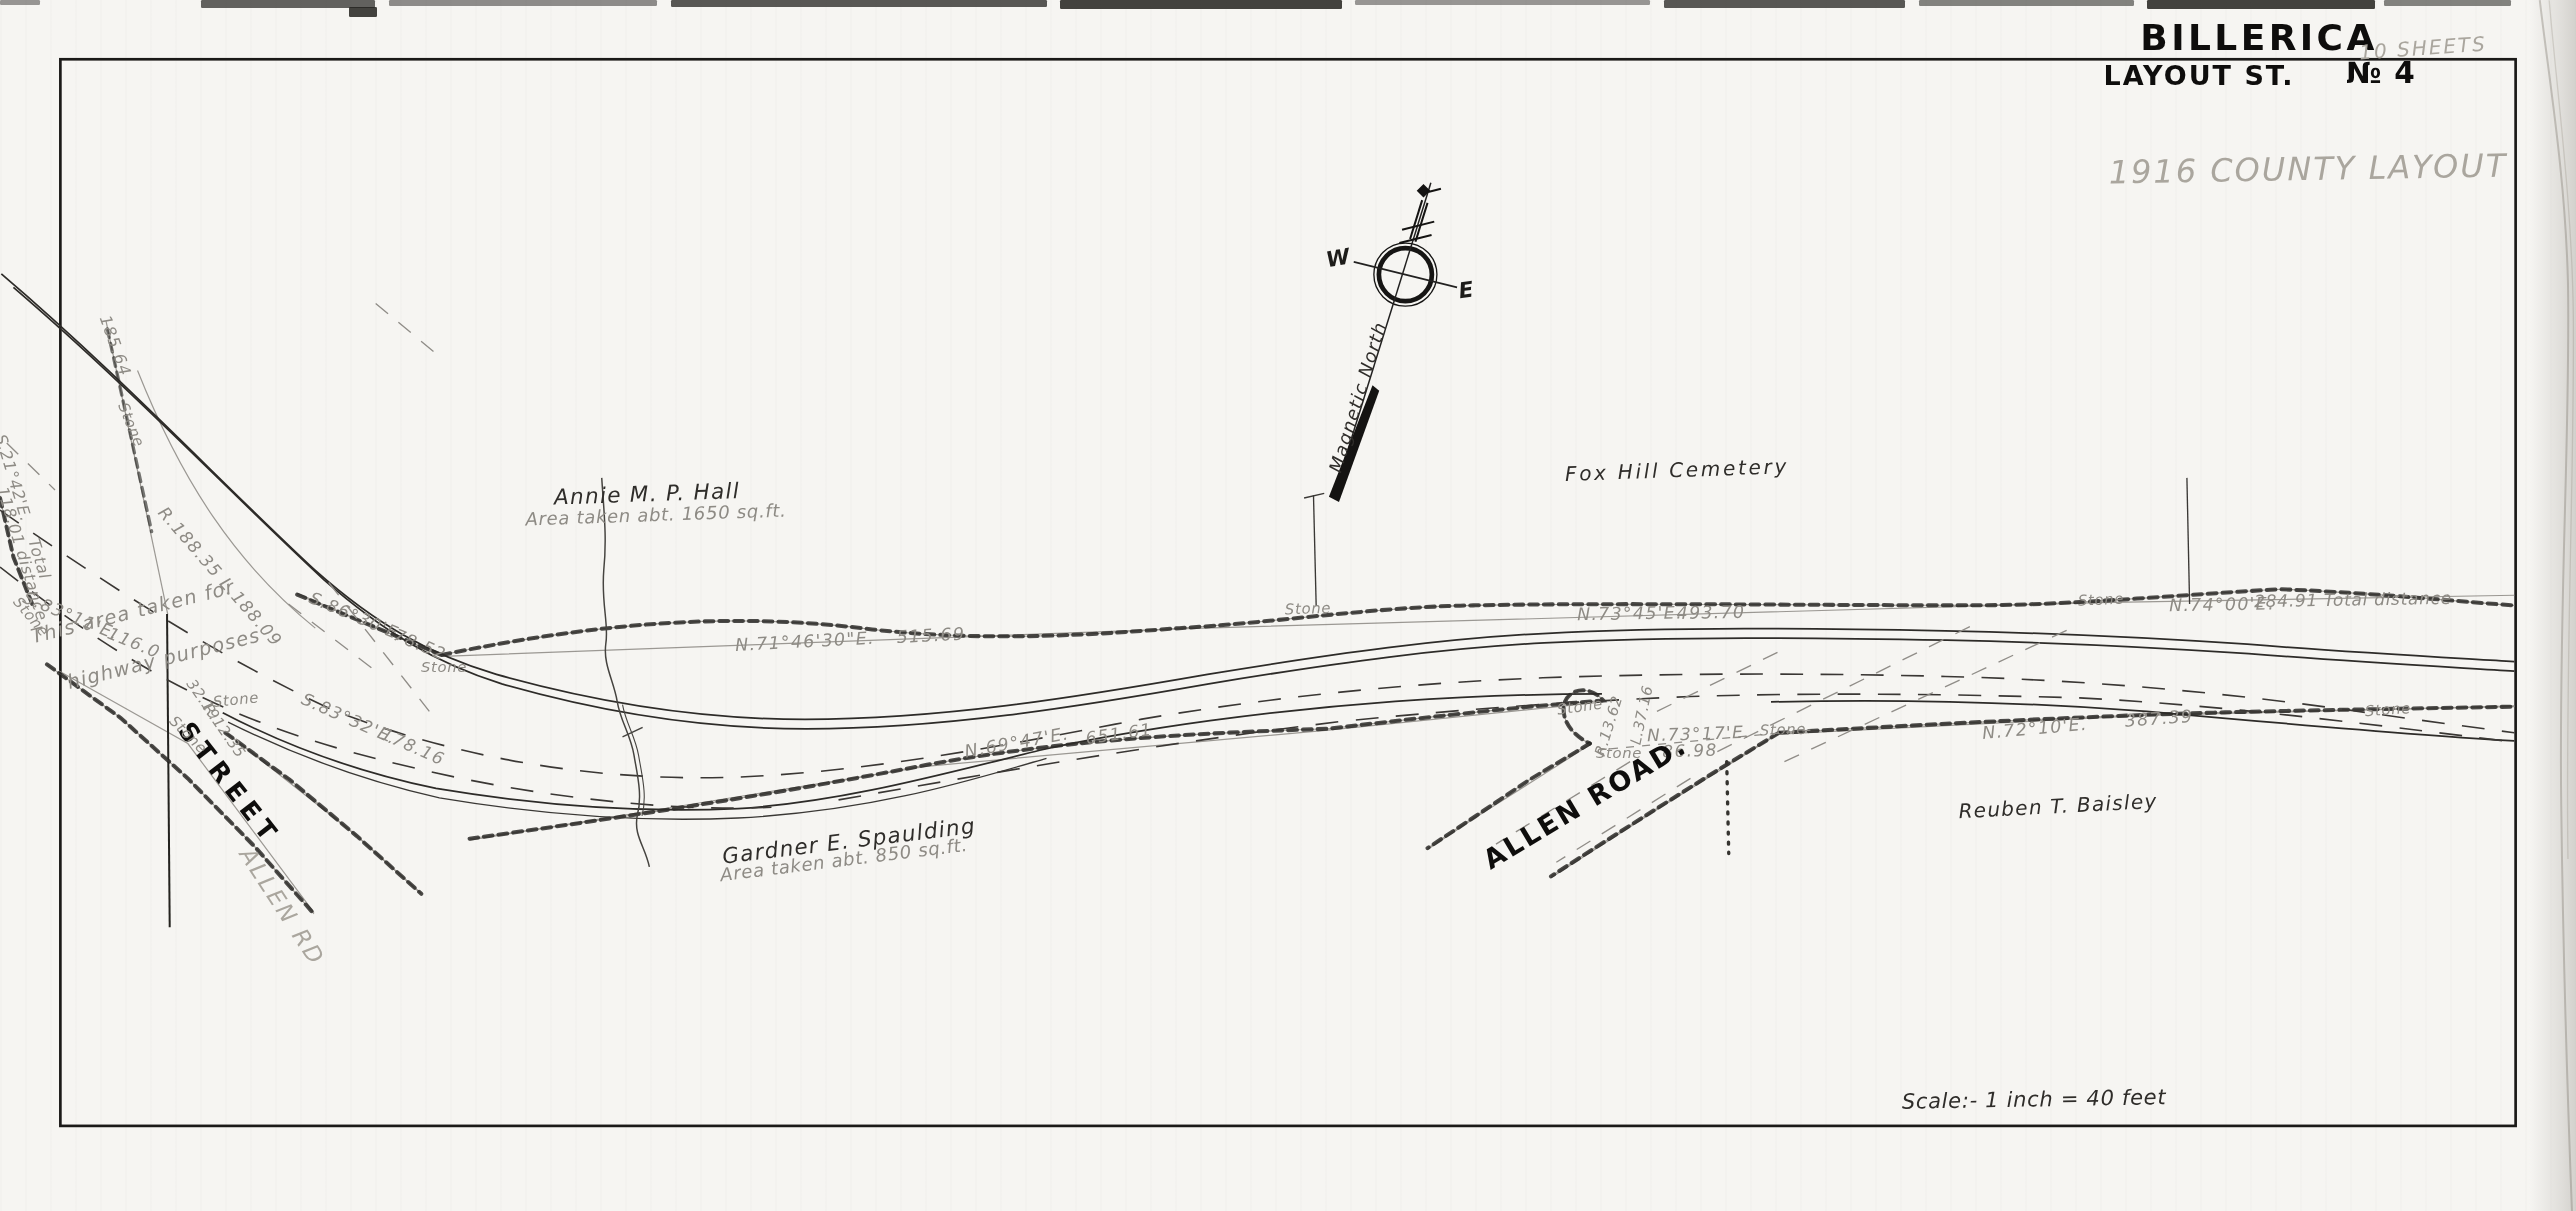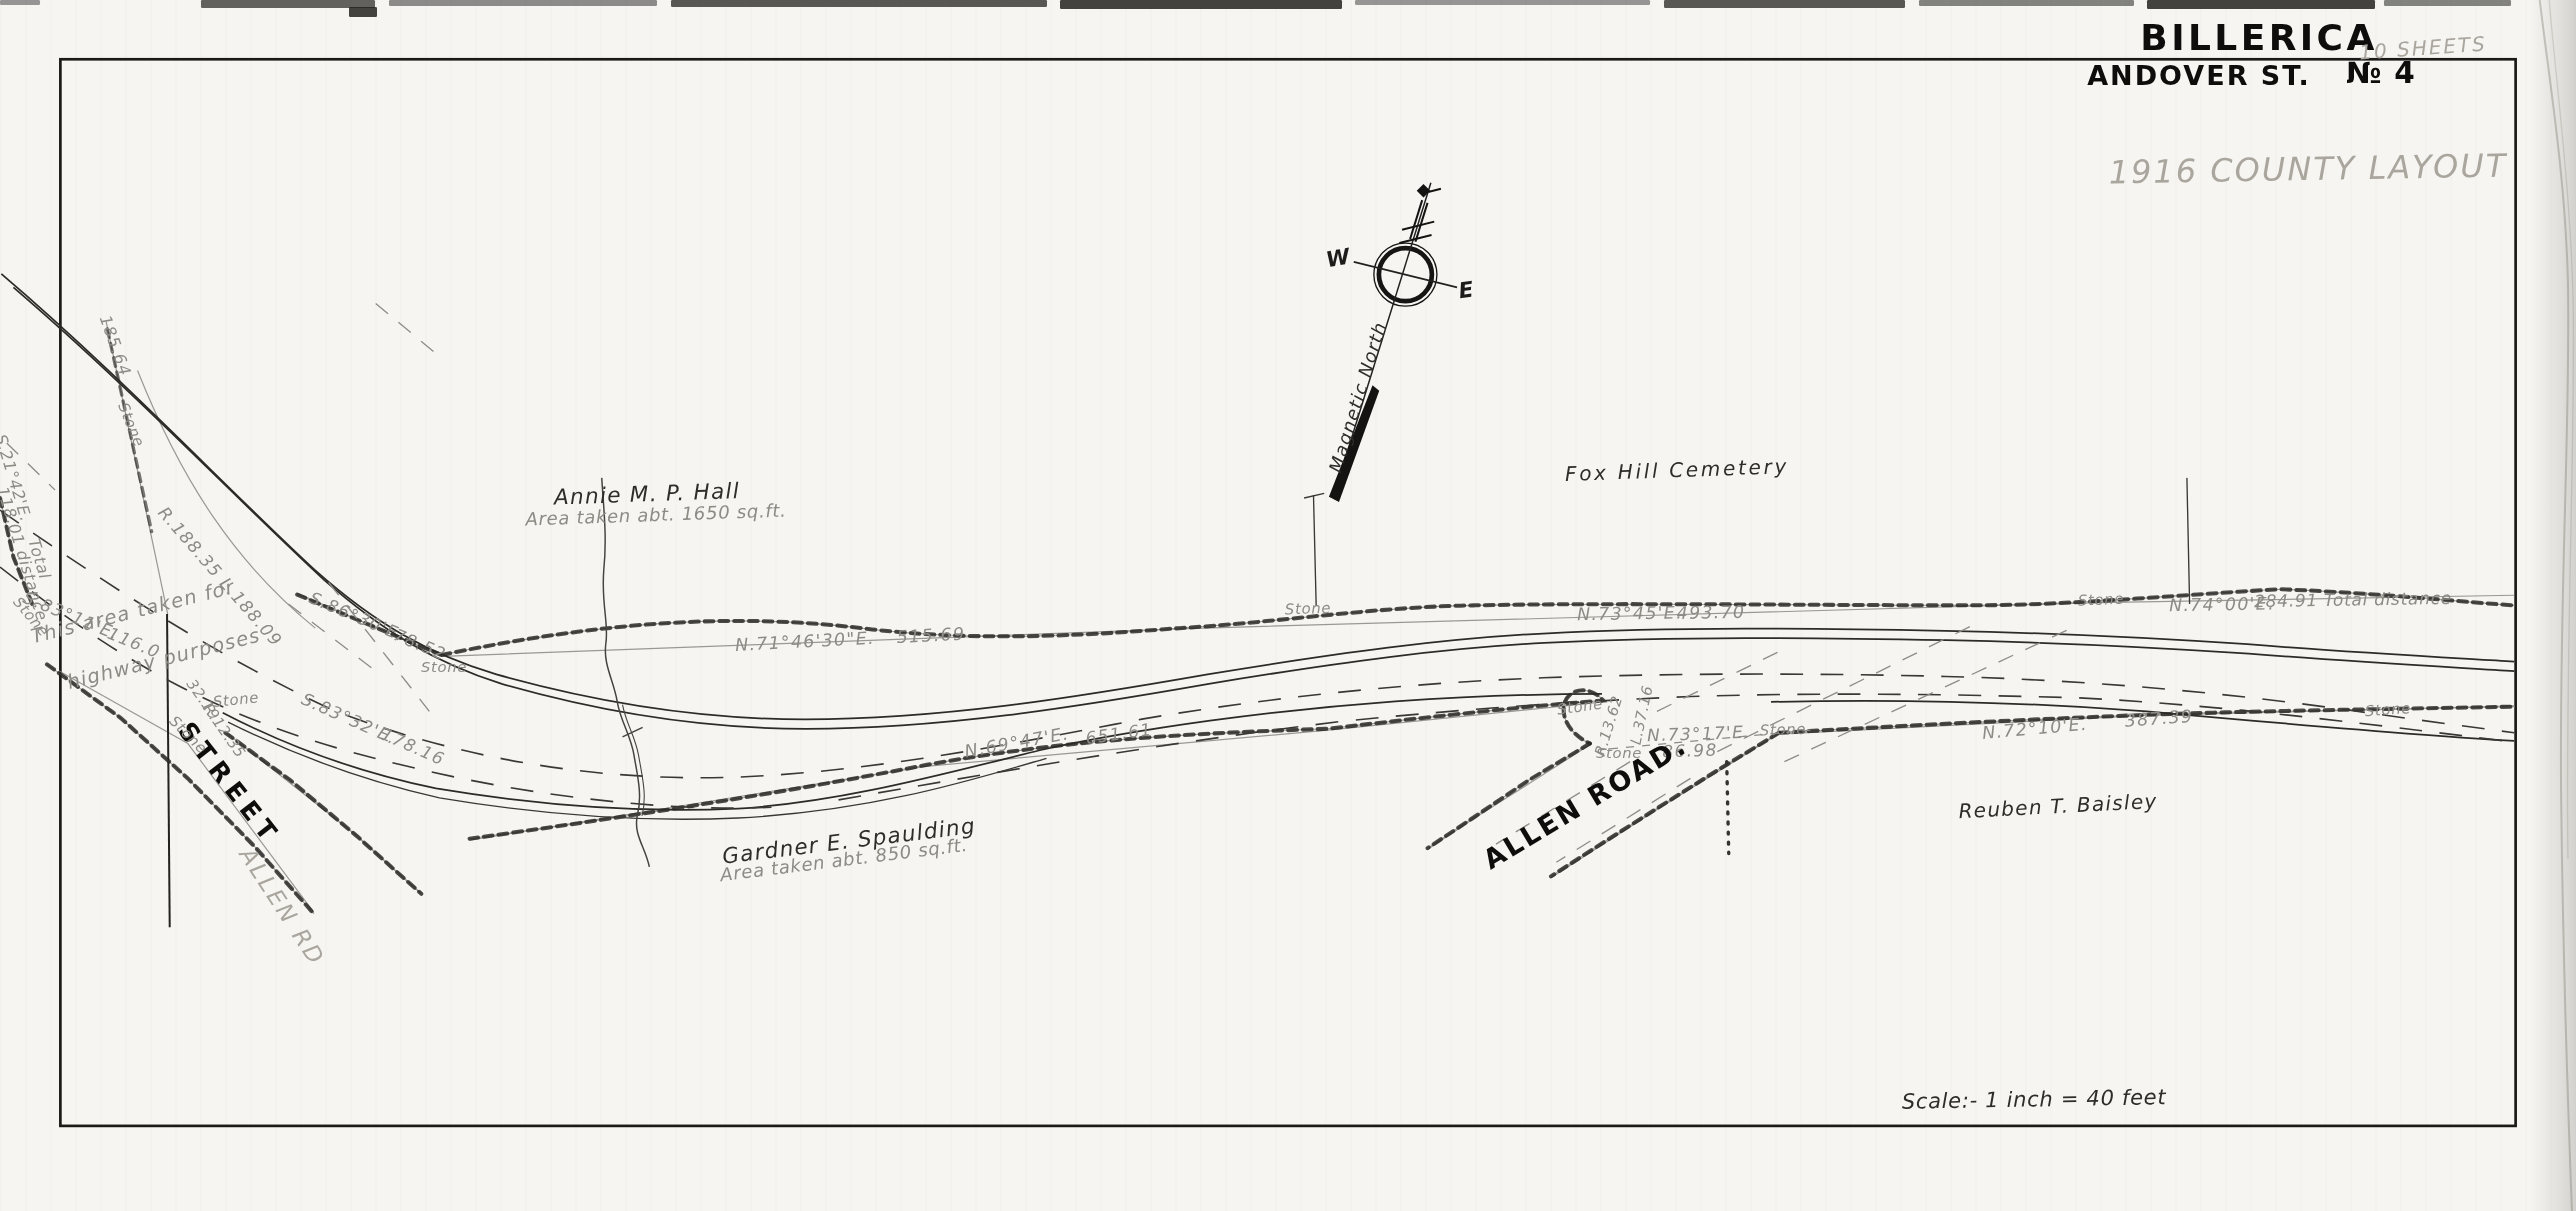--- a/index.html
+++ b/index.html
@@ -178,21 +178,21 @@
         <line x1="2090" y1="342" x2="2138" y2="330"></line>
         <line x1="2086" y1="362" x2="2134" y2="350"></line>
         <polygon points="2122,276 2130,284 2122,292 2114,284" fill="#141312"></polygon>
         <line x1="2129" y1="286" x2="2148" y2="281"></line>
       </g>
     </g>
   </svg>
 
   <div id="labels-layer">
       <span class="lbl stencil" style="left: 2259px; top: 38px; font-size: 36px; letter-spacing: 3.4px; transform: translate(-50%, -50%) rotate(0deg);">BILLERICA</span>
-      <span class="lbl stencil" style="left: 2199px; top: 75px; font-size: 27px; letter-spacing: 2px; transform: translate(-50%, -50%) rotate(0deg);">ANDOVER  ST.</span>
+      <span class="lbl stencil" style="left: 2199px; top: 75px; font-size: 27px; letter-spacing: 2px; transform: translate(-50%, -50%) rotate(0deg);">LAYOUT  ST.</span>
       <span class="lbl stencil" style="left: 2381px; top: 74px; font-size: 29.5px; letter-spacing: 1.3px; transform: translate(-50%, -50%) rotate(0deg);">№ 4</span>
       <span class="lbl pencil" style="left: 2423px; top: 48px; font-size: 20px; letter-spacing: 2px; transform: translate(-50%, -50%) rotate(-4deg);">10 SHEETS</span>
       <span class="lbl pencil" style="left: 2308px; top: 169px; font-size: 32px; letter-spacing: 2px; transform: translate(-50%, -50%) rotate(-1deg);">1916 COUNTY LAYOUT</span>
       <span class="lbl ink-bold" style="left: 1338px; top: 258px; font-size: 21.5px; transform: translate(-50%, -50%) rotate(-10deg);">W</span>
       <span class="lbl ink-bold" style="left: 1466px; top: 290px; font-size: 21.5px; transform: translate(-50%, -50%) rotate(-8deg);">E</span>
       <span class="lbl ink" style="left: 1358px; top: 397px; font-size: 18px; letter-spacing: 1.3px; transform: translate(-50%, -50%) rotate(-73deg);">Magnetic North</span>
       <span class="lbl ink" style="left: 1677px; top: 470px; font-size: 20px; letter-spacing: 2.7px; transform: translate(-50%, -50%) rotate(-2deg);">Fox Hill Cemetery</span>
       <span class="lbl ink" style="left: 647px; top: 494px; font-size: 21.5px; letter-spacing: 1.3px; transform: translate(-50%, -50%) rotate(-2deg);">Annie M. P. Hall</span>
       <span class="lbl gray" style="left: 656px; top: 515px; font-size: 18px; letter-spacing: 0.7px; transform: translate(-50%, -50%) rotate(-2deg);">Area taken abt. 1650 sq.ft.</span>
       <span class="lbl ink" style="left: 849px; top: 841px; font-size: 21.5px; letter-spacing: 1.3px; transform: translate(-50%, -50%) rotate(-7deg);">Gardner E. Spaulding</span>

